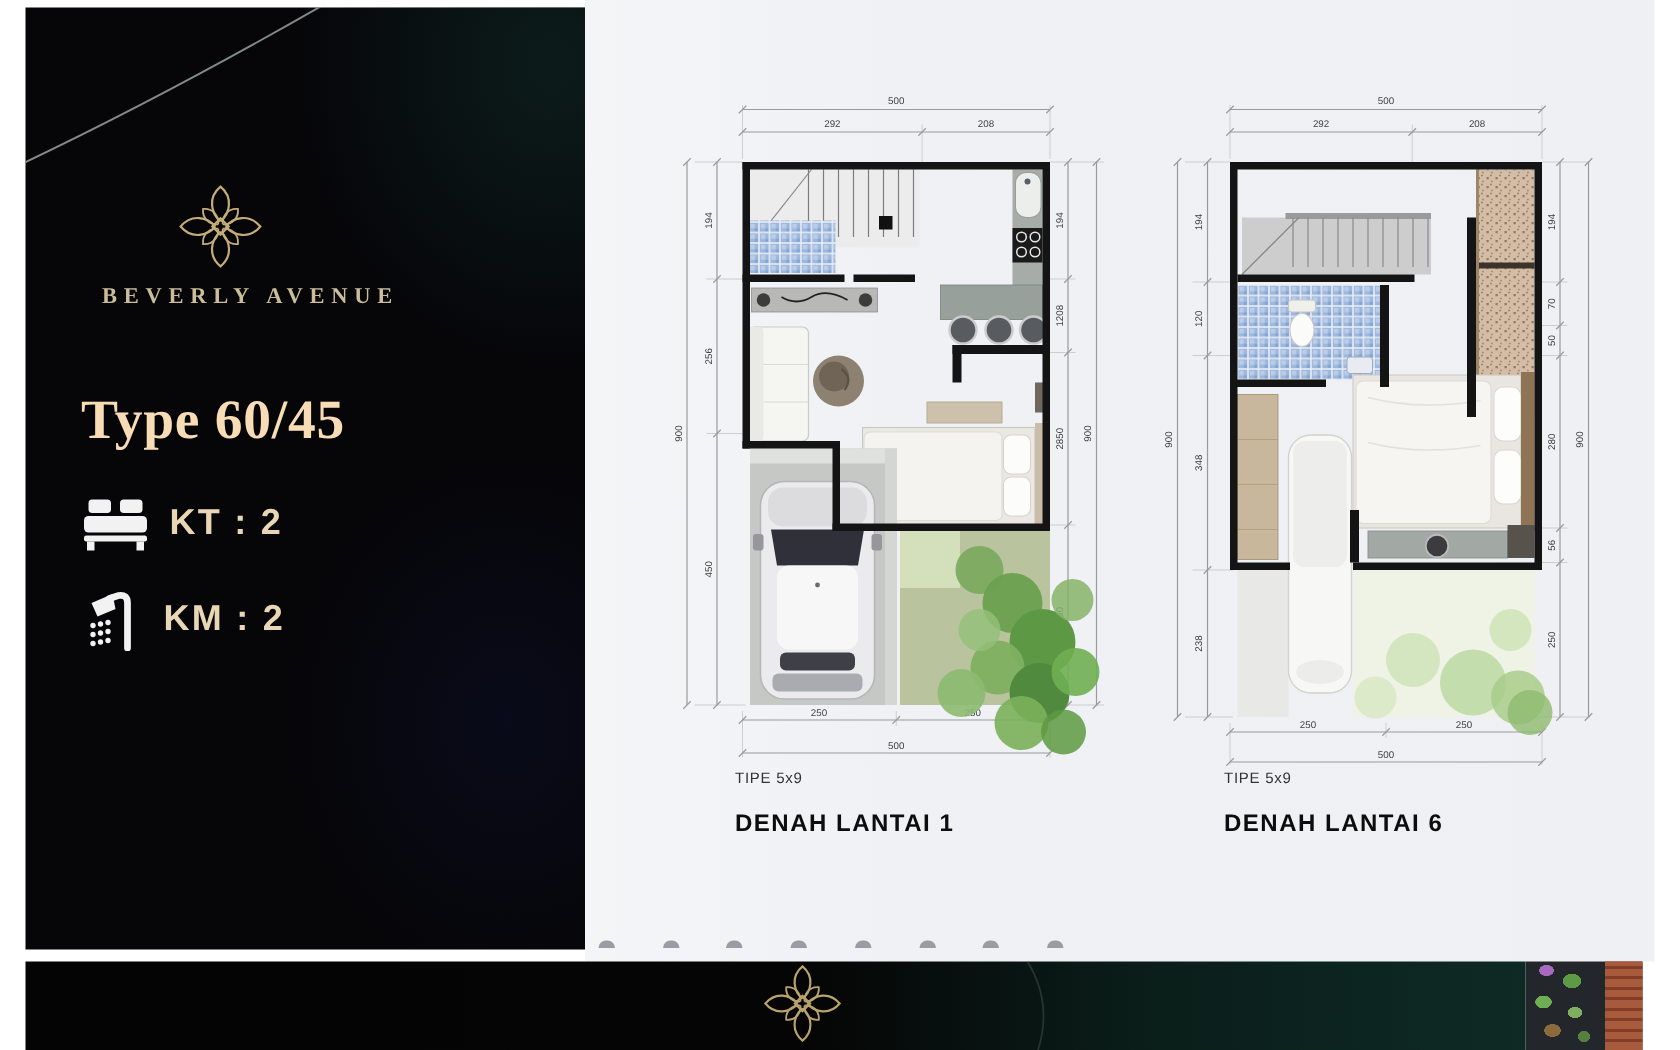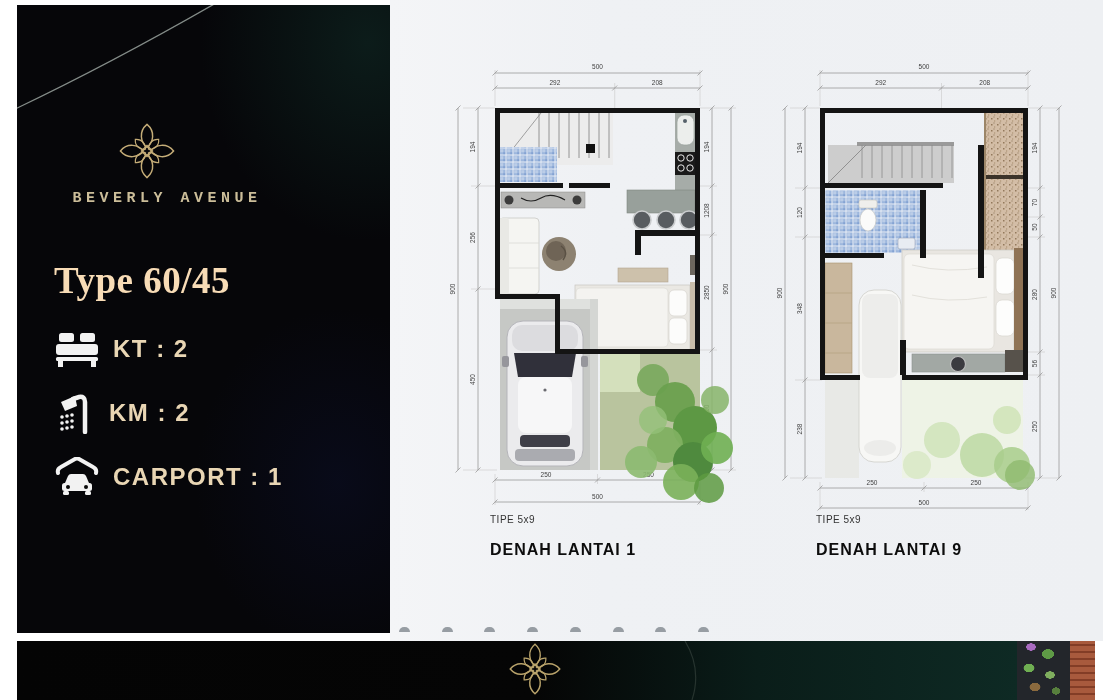--- a/index.html
+++ b/index.html
@@ -13,21 +13,21 @@
   .caption{position:absolute;}
   .tipe{font-size:10px;letter-spacing:.5px;color:#333;}
   .denah{font-size:16px;font-weight:bold;letter-spacing:1px;color:#0d0d0d;margin-top:16px;}
   
   .sidebar{position:absolute;left:17px;top:5px;width:373px;height:628px;
     background:
       radial-gradient(270px 320px at 94% 6%, rgba(17,46,40,.55), transparent 62%),
       radial-gradient(230px 280px at 86% 76%, rgba(13,18,52,.38), transparent 62%),
       #060609;}
   .brand{position:absolute;left:20px;top:185px;width:260px;text-align:center;
-         font-family:Liberation Mono, monospace;font-size:15px;font-weight:600;
+         font-family:Liberation Serif, serif;font-size:15px;font-weight:600;
          letter-spacing:4.5px;color:#cbbd99;}
   .type-title{position:absolute;left:37px;top:254px;font-size:37px;font-weight:bold;
               letter-spacing:.5px;color:#f8dcb6;font-family:Liberation Serif, serif;}
   .spec-row{position:absolute;left:38px;height:44px;display:flex;align-items:center;gap:14px;}
   .spec-label{font-size:24px;font-weight:bold;letter-spacing:1.5px;color:#e9d6b4;white-space:nowrap;}
   
   .dots{position:absolute;left:399px;top:627px;width:310px;display:flex;justify-content:space-between;}
   .dot{width:11px;height:5px;background:#979da3;border-radius:6px 6px 0 0;}
   .footer{position:absolute;left:17px;top:641px;width:1000px;height:59px;
     background:linear-gradient(90deg,#040404 0%,#050505 52%,#0a1d19 74%,#0e2a24 100%);}
@@ -302,21 +302,21 @@
       <rect x="138" y="290" width="6" height="35"></rect>
     </g>
   </svg>
 
   <div class="caption" style="left:490px;top:514px">
     <div class="tipe">TIPE 5x9</div>
     <div class="denah">DENAH LANTAI 1</div>
   </div>
   <div class="caption" style="left:816px;top:514px">
     <div class="tipe">TIPE 5x9</div>
-    <div class="denah">DENAH LANTAI 9</div>
+    <div class="denah">DENAH LANTAI 6</div>
   </div>
 
   <div class="sidebar">
     <svg width="220" height="120" style="position:absolute;left:0;top:0">
       <path d="M-4,105 Q95,58 206,-6" stroke="#9aa39f" stroke-width="1.3" fill="none" opacity="0.85"></path>
     </svg>
 
     <svg width="58" height="58" viewBox="-30 -30 60 60" style="position:absolute;left:101px;top:117px">
       <g stroke="#c5ad78" stroke-width="1.5" fill="none">
         <g id="pet">
@@ -362,34 +362,20 @@
             <circle cx="12" cy="30" r="1.8"></circle>
             <circle cx="17" cy="29" r="1.8"></circle>
           <circle cx="7" cy="37" r="1.8"></circle>
             <circle cx="12" cy="36" r="1.8"></circle>
             <circle cx="17" cy="35" r="1.8"></circle>
         </g>
       </svg>
       <span class="spec-label">KM : 2</span>
     </div>
 
-    <div class="spec-row" style="top:450px">
-      <svg width="44" height="40" viewBox="0 0 44 40">
-        <path d="M3,16 Q2,12 6,10 L20,2 Q22,1 24,2 L38,10 Q42,12 41,16" stroke="#f2f2f2" stroke-width="4" fill="none" stroke-linecap="round"></path>
-        <g fill="#f2f2f2">
-          <path d="M10,26 L13,19 Q14,17 16,17 L28,17 Q30,17 31,19 L34,26 Z"></path>
-          <rect x="7" y="26" width="30" height="8" rx="2.5"></rect>
-          <rect x="8" y="34" width="6" height="4" rx="1.5"></rect>
-          <rect x="30" y="34" width="6" height="4" rx="1.5"></rect>
-          <circle cx="13" cy="30" r="2" fill="#0a0a0a"></circle>
-          <circle cx="31" cy="30" r="2" fill="#0a0a0a"></circle>
-        </g>
-      </svg>
-      <span class="spec-label">CARPORT : 1</span>
-    </div>
   </div>
 
   <div class="dots">
     <span class="dot"></span>
     <span class="dot"></span>
     <span class="dot"></span>
     <span class="dot"></span>
     <span class="dot"></span>
     <span class="dot"></span>
     <span class="dot"></span>

